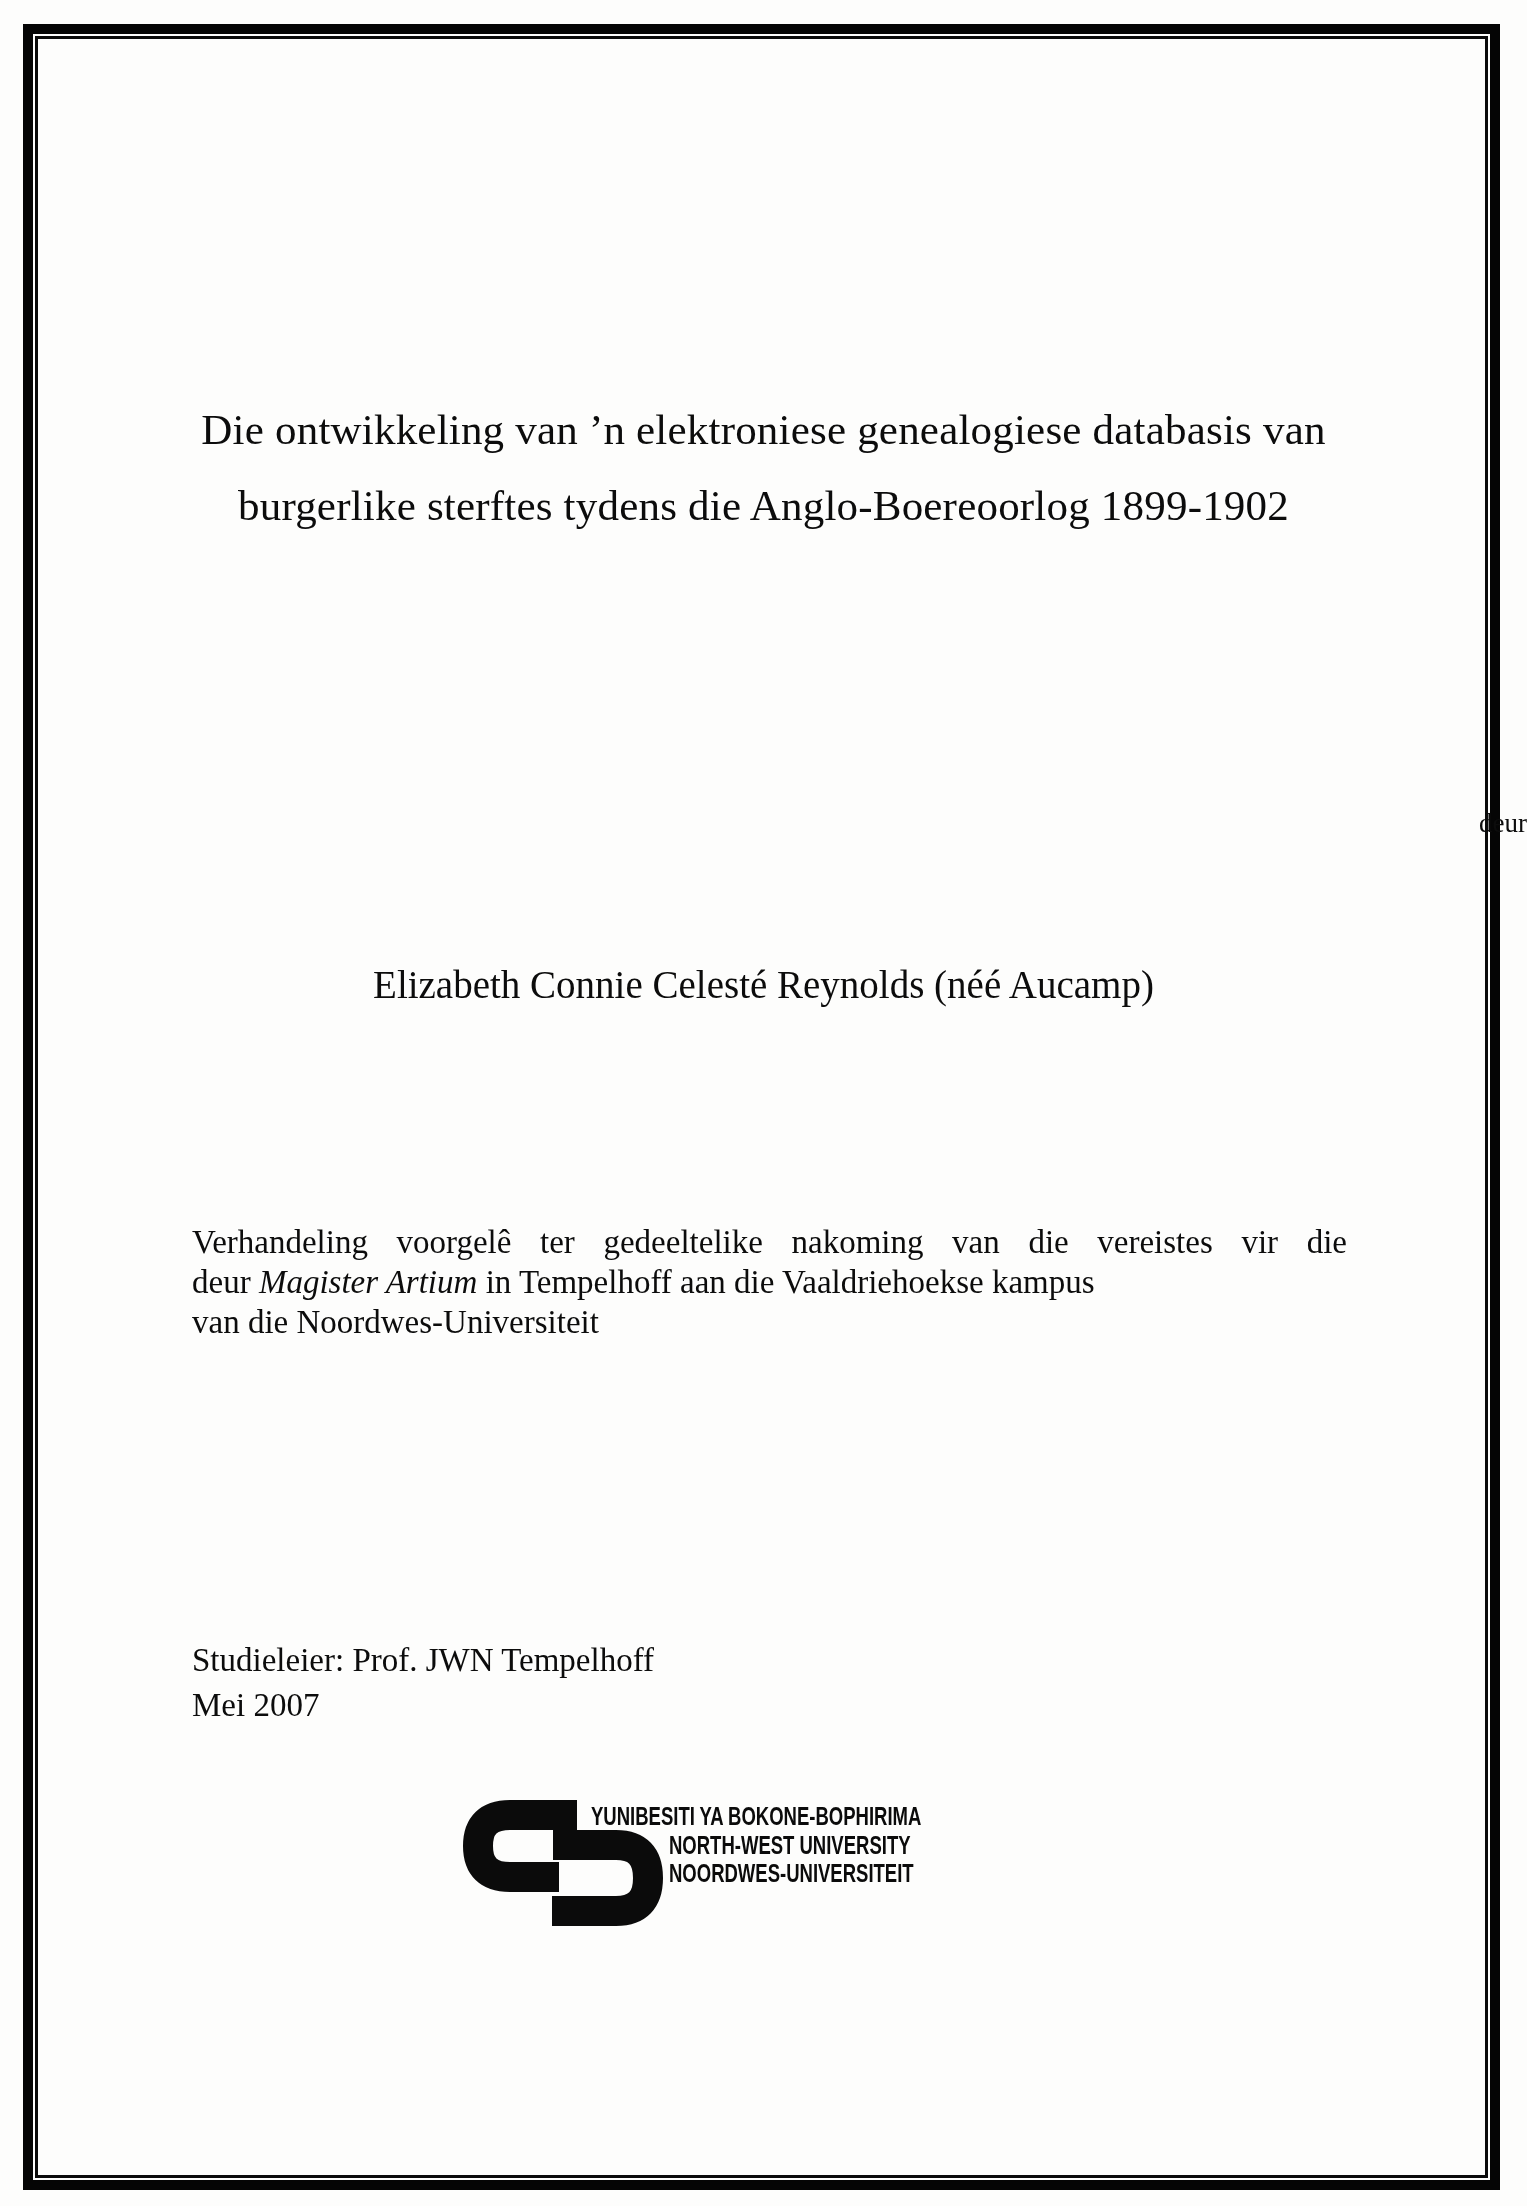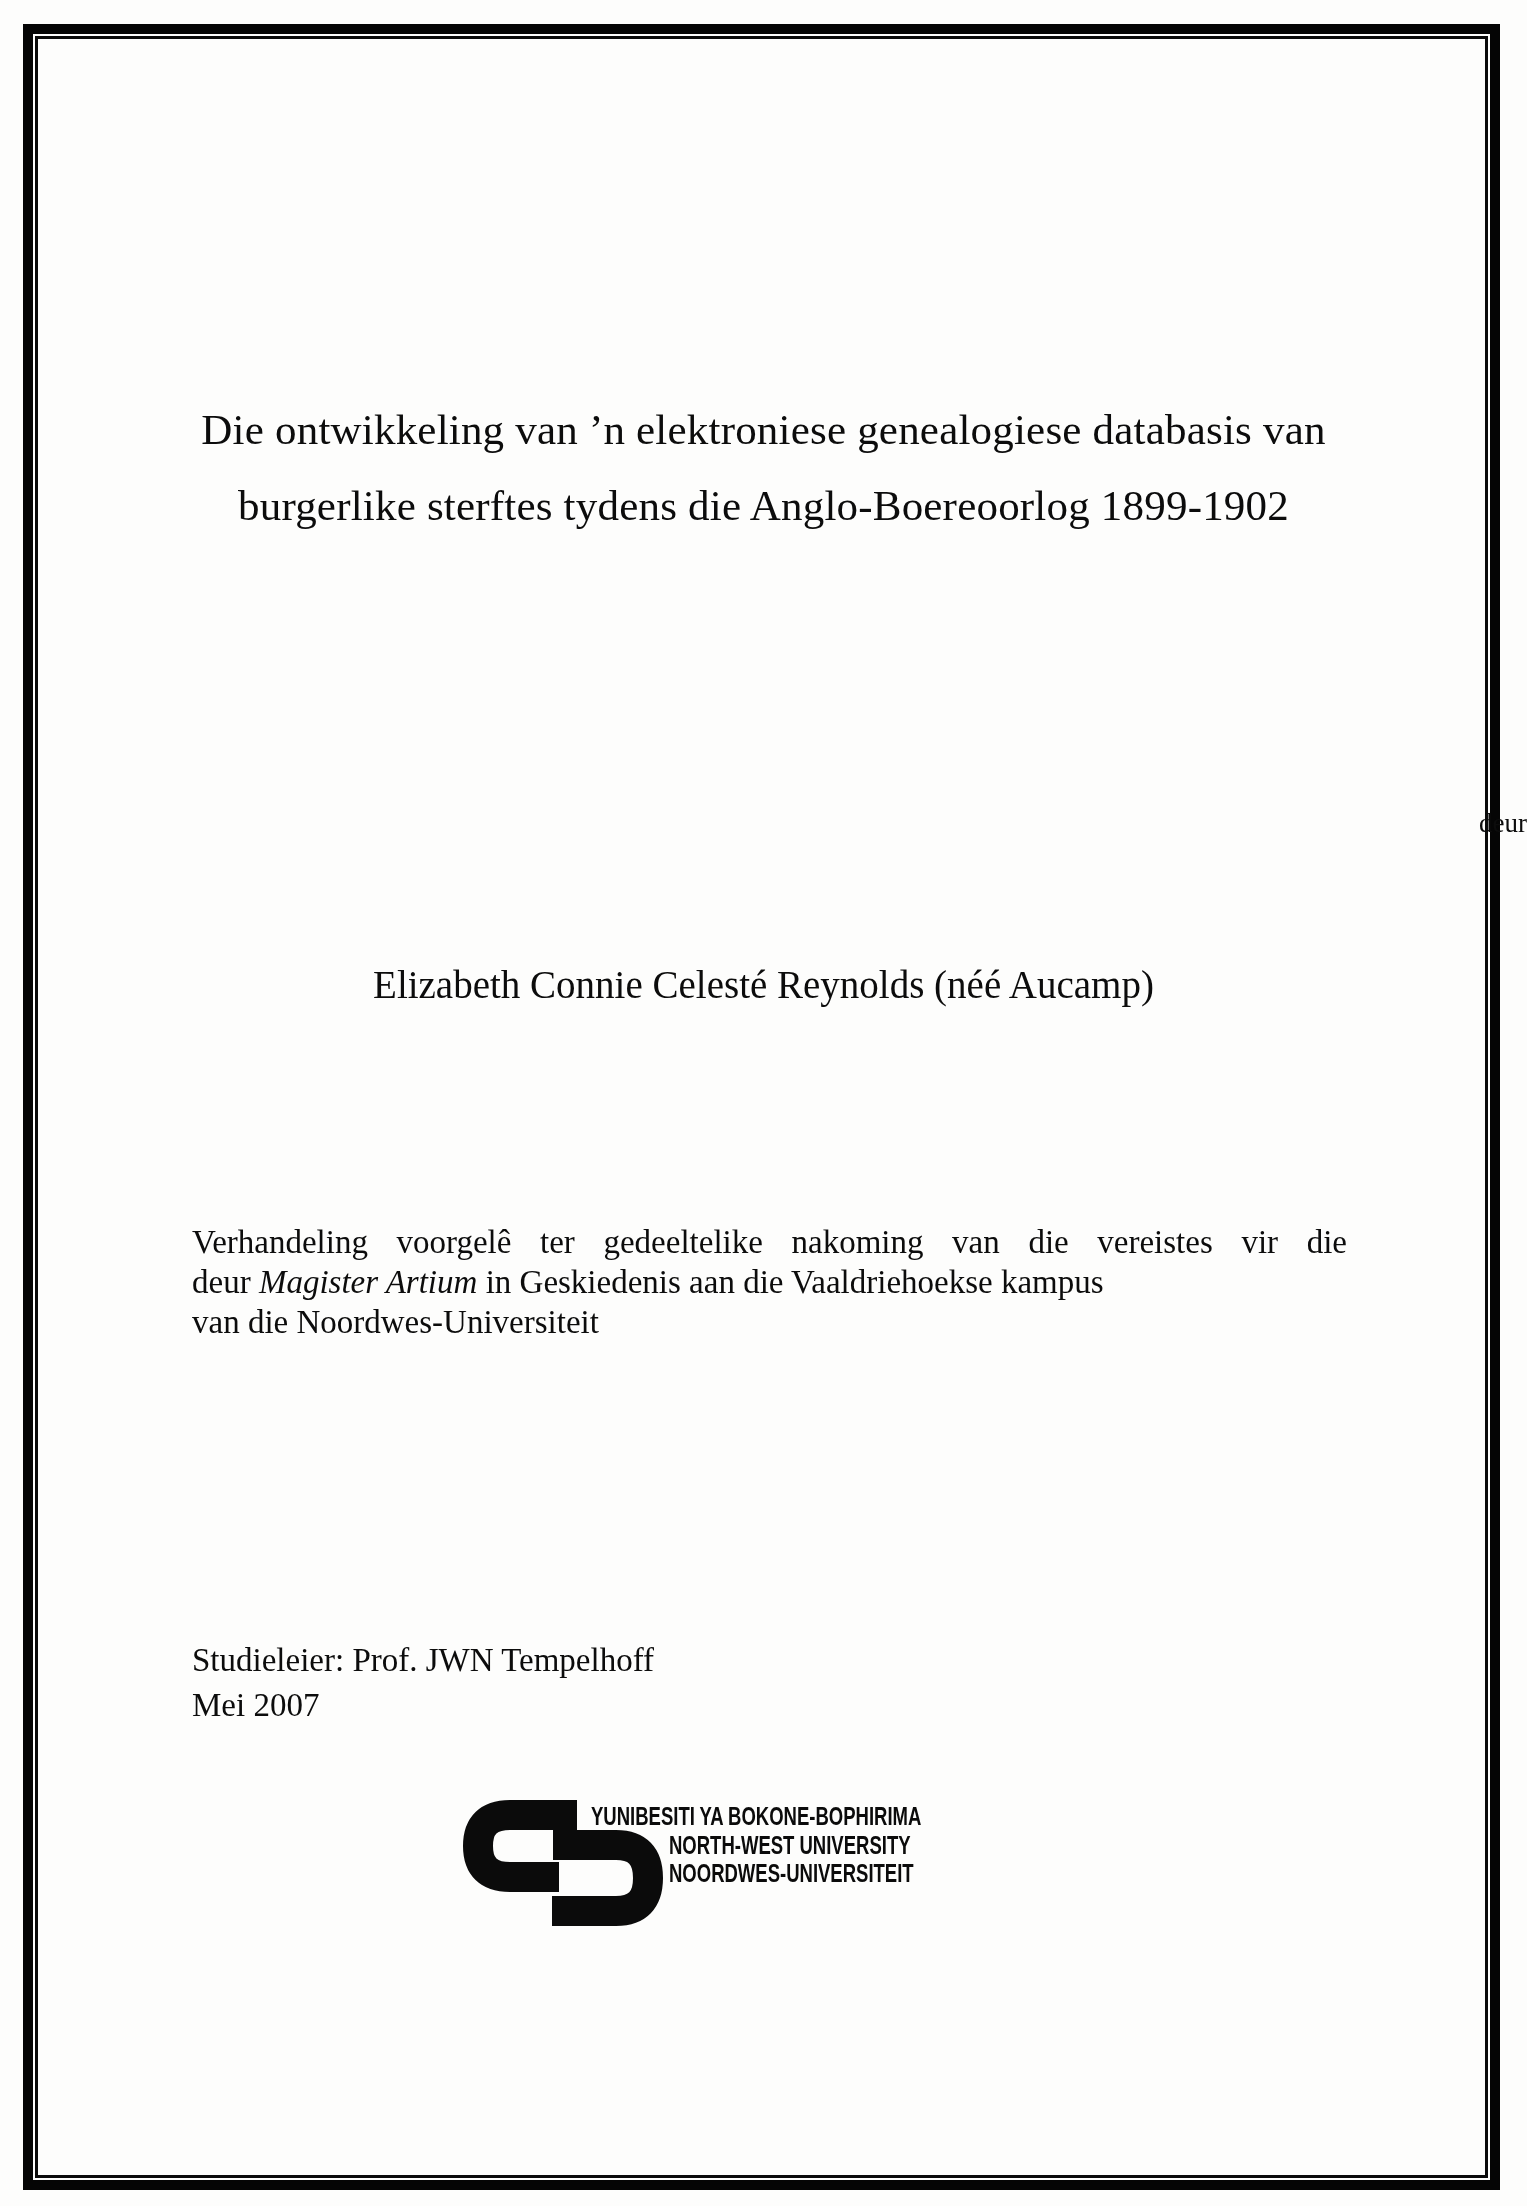--- a/index.html
+++ b/index.html
@@ -98,21 +98,21 @@
     <div class="title-line">Die ontwikkeling van ’n elektroniese genealogiese databasis van</div>
     <div class="title-line">burgerlike sterftes tydens die Anglo-Boereoorlog 1899-1902</div>
   </div>
 
   <div class="byline-label">deur</div>
 
   <div class="author-name">Elizabeth Connie Celesté Reynolds (néé Aucamp)</div>
 
   <div class="thesis-statement">
     <div class="statement-justified">Verhandeling voorgelê ter gedeeltelike nakoming van die vereistes vir die</div>
-    <div><span>deur </span><span class="italic">Magister Artium</span><span> in Geskiedenis aan die Vaaldriehoekse kampus</span></div>
+    <div><span>deur </span><span class="italic">Magister Artium</span><span> in Tempelhoff aan die Vaaldriehoekse kampus</span></div>
     <div>van die Noordwes-Universiteit</div>
   </div>
 
   <div class="supervisor-block">
     <div>Studieleier: Prof. JWN Tempelhoff</div>
     <div>Mei 2007</div>
   </div>
 
   <div class="logo-block">
     <svg class="logo-mark" width="200" height="127" viewBox="0 0 200 127" aria-hidden="true">

